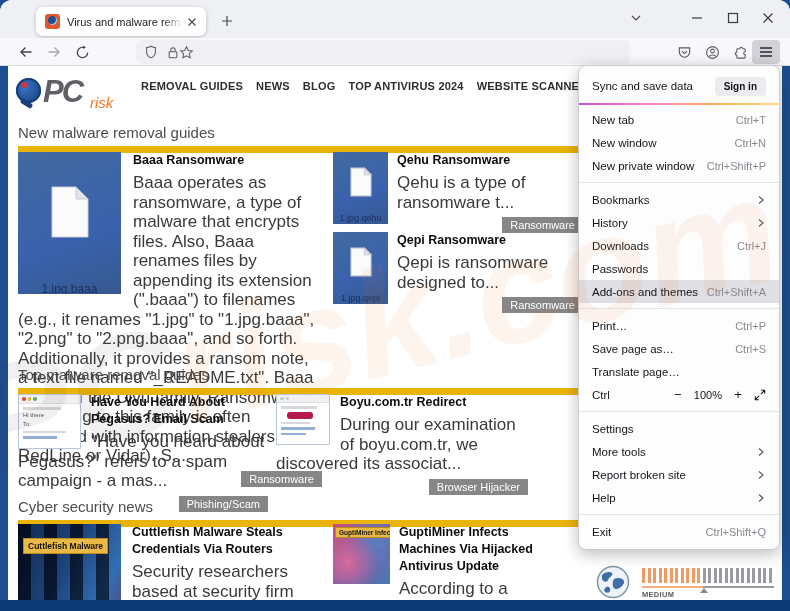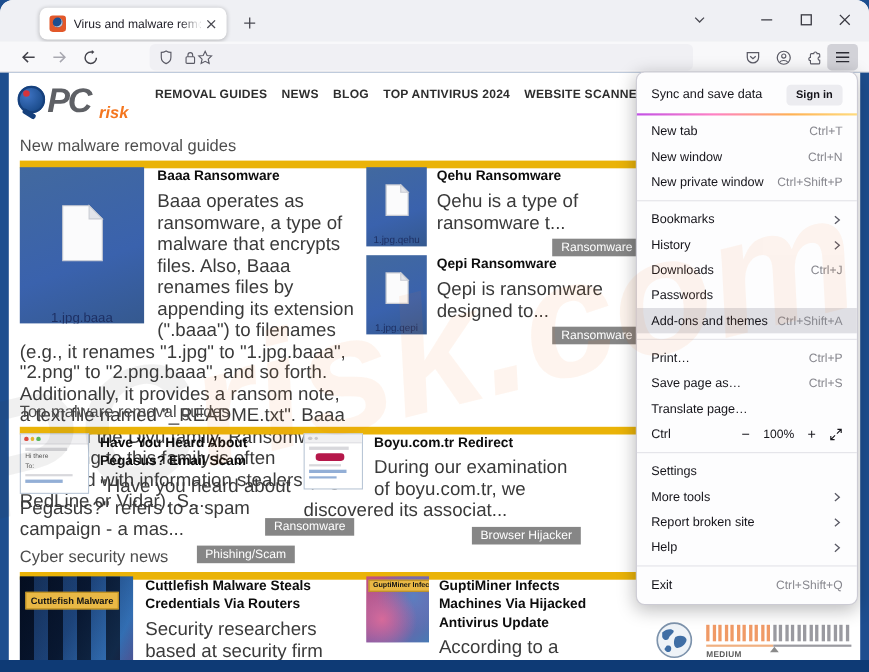--- a/index.html
+++ b/index.html
@@ -36,21 +36,21 @@
   .page { position:absolute; left:0; top:66px; right:0; bottom:0; background:#1d4e8f; }
   .page-footer { position:absolute; left:0; bottom:0; right:0; height:11px; background:#0e3a75; }
   .site { position:absolute; left:8px; right:8px; top:0; bottom:11px; background:#fff; overflow:hidden; }
 
   
   .logo { position:absolute; left:6px; top:6px; width:125px; height:44px; }
   .logo-lens { position:absolute; left:2px; top:6px; width:25px; height:25px; border-radius:50%; background:radial-gradient(circle at 35% 35%, #3f74c4, #1d4e8f 65%); box-shadow:inset 0 0 0 2px #16407c; }
   .logo-lens::before { content:""; position:absolute; left:5px; top:4px; width:6px; height:6px; border-radius:50%; background:#d6333b; }
   .logo-handle { position:absolute; left:6px; top:29px; width:13px; height:5px; background:#16407c; border-radius:2px; transform:rotate(32deg); }
   .logo-pc { position:absolute; left:29px; top:2px; font-size:31px; font-weight:bold; font-style:italic; color:#5e6065; letter-spacing:-2px; }
-  .logo-risk { position:absolute; left:76px; top:22px; font-size:15px; font-weight:bold; font-style:italic; color:#f4761f; }
+  .logo-risk { position:absolute; left:76px; top:22px; font-size:15px; font-weight:normal; font-style:italic; color:#f4761f; }
   .main-nav { position:absolute; left:133px; top:14px; display:flex; gap:13px; }
   .nav-item { font-size:11px; font-weight:bold; color:#2e2e2e; letter-spacing:.2px; white-space:nowrap; }
 
   
   .sec-head { position:absolute; left:10px; right:10px; font-size:15px; color:#4d4d4d; padding-bottom:5px; border-bottom:7px solid #eab308; }
   .article { position:absolute; }
   .a-title { font-size:12.5px; font-weight:bold; color:#0d0d0d; line-height:17px; margin-bottom:4px; }
   .a-body { font-size:17px; color:#3a3a3a; line-height:19.5px; }
   .badge { float:right; margin-top:5px; background:#868686; color:#fff; font-size:11px; padding:2px 8px; }
   .thumb { float:left; position:relative; overflow:hidden; }
@@ -216,21 +216,21 @@
         <span class="nav-item">REMOVAL GUIDES</span>
         <span class="nav-item">NEWS</span>
         <span class="nav-item">BLOG</span>
         <span class="nav-item">TOP ANTIVIRUS 2024</span>
         <span class="nav-item">WEBSITE SCANNER</span>
       </div>
 
       <div class="sec-head" style="top:58px">New malware removal guides</div>
 
       <div class="article" style="left:10px; top:86px; width:304px;">
-        <div class="thumb thumb-blue" style="width:113px;height:142px;">
+        <div class="thumb thumb-blue" style="width:103px;height:142px;">
           <svg class="paper" width="42" height="54" viewBox="0 0 42 54">
               <path d="M3 2 h24 l12 12 v38 h-36 Z" fill="#fbfbfc" stroke="#c9ccd4" stroke-width="1"></path>
               <path d="M27 2 l12 12 h-12 Z" fill="#e2e4ea" stroke="#c9ccd4" stroke-width="1"></path>
             </svg>
           <span class="thumb-cap" style="font-size:12px;bottom:-2px;">1.jpg.baaa</span>
         </div>
         <div class="a-title">Baaa Ransomware</div>
         <div class="a-body">Baaa operates as ransomware, a type of malware that encrypts files. Also, Baaa renames files by appending its extension (".baaa") to filenames (e.g., it renames "1.jpg" to "1.jpg.baaa", "2.png" to "2.png.baaa", and so forth. Additionally, it provides a ransom note, a text file named "_README.txt". Baaa is part of the Djvu family. Ransomware belonging to this family is often delivered with information stealers (e.g., RedLine or Vidar). S...</div>
         <span class="badge">Ransomware</span>
       </div>

